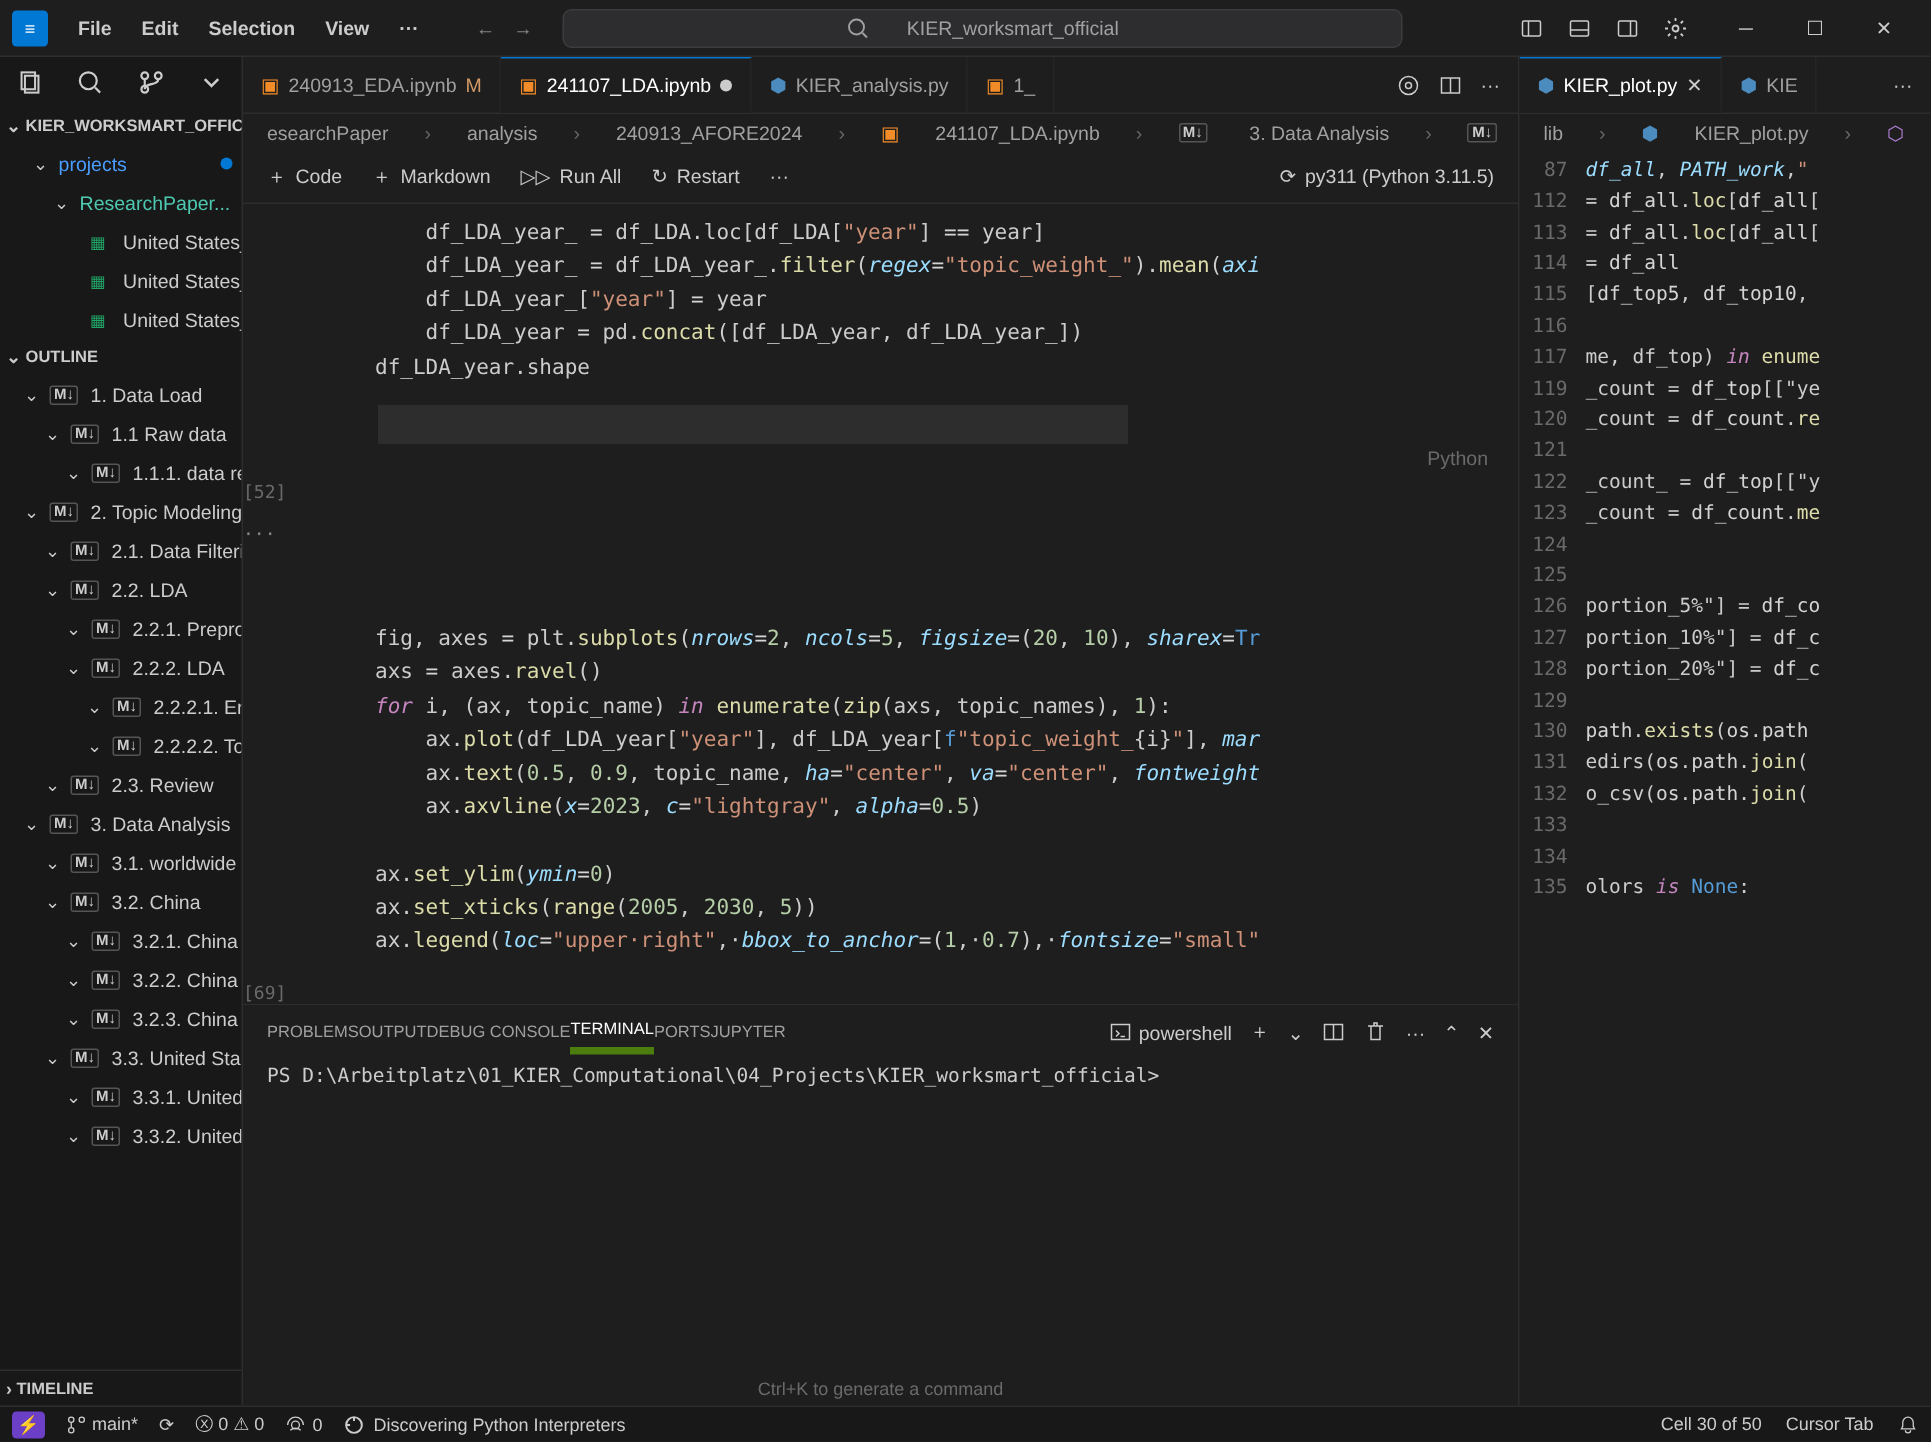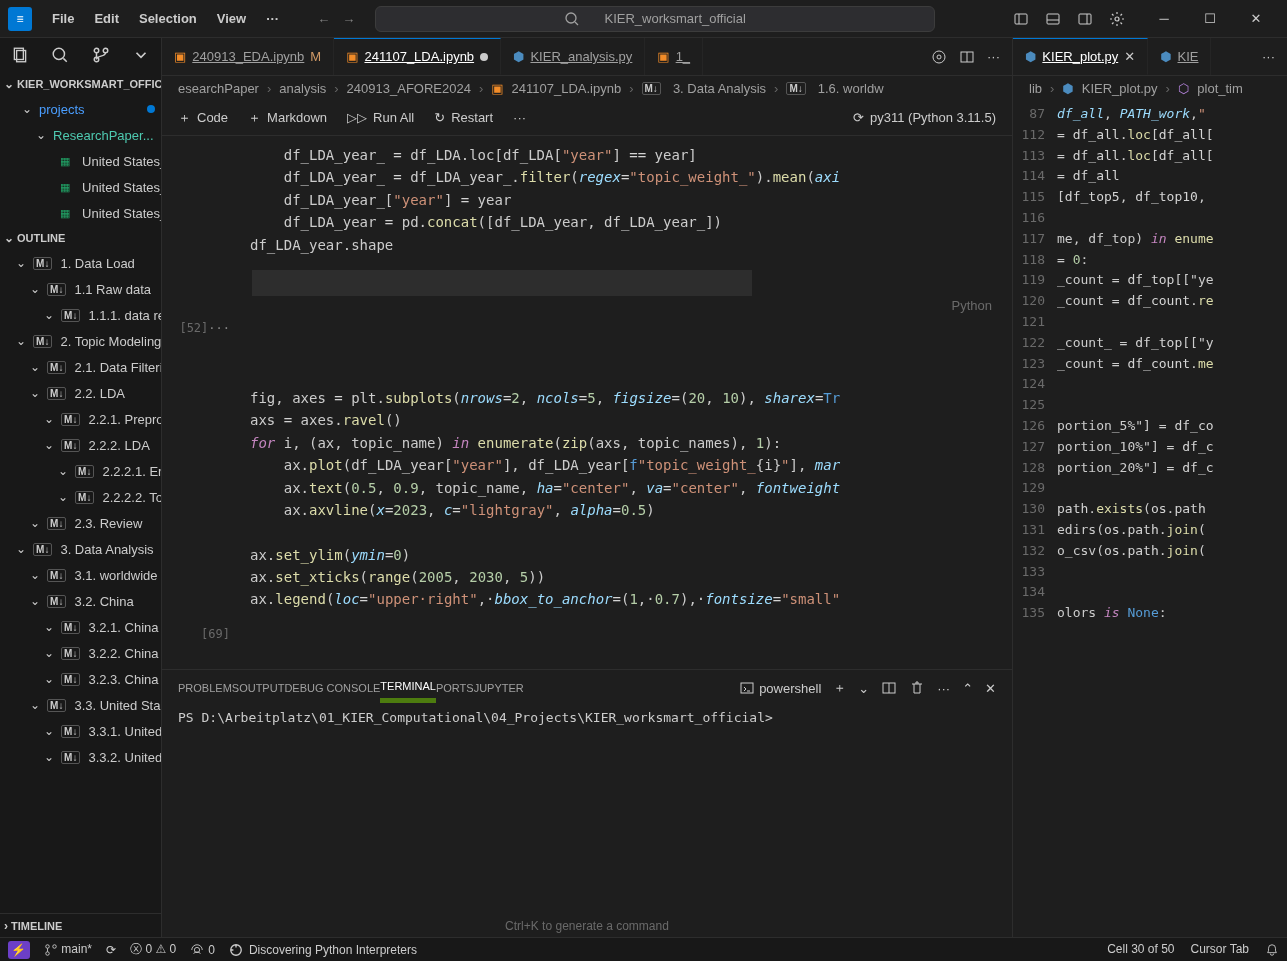--- a/index.html
+++ b/index.html
@@ -85,38 +85,38 @@
 .excel-icon { color:#21a366; font-size:11px;}
 .md-icon { font-size:10px; font-weight:bold; color:#cccccc; border:1px solid #555; padding:0 2px; border-radius:2px; margin-right:4px;}
 .chev { font-size:12px; color:#cccccc; margin-right:3px;}
 .outline-flex { flex:1; overflow:hidden;}
 
 .editor-area { flex:1; display:flex; flex-direction:column; overflow:hidden;}
 
 .tab-bar { height: 38px; background: #1e1e1e; display:flex; border-bottom:1px solid #2d2d2d; align-items:stretch;}
 .tab { display:flex; align-items:center; padding:0 12px; gap:6px; border-right:1px solid #252525; cursor:pointer; white-space:nowrap;}
 .tab.active { background:#1e1e1e; border-top:1px solid #0078d4; border-bottom:1px solid #1e1e1e;}
-.tab .fname { color:#ffffff;text-decoration:underline;}
+.tab .fname { color:#ffffff;}
 .tab .fname.inactive { color:#a0a0a0;}
 .tab .mod-dot { width:8px;height:8px;border-radius:50%;background:#cccccc;}
 .tab .letter-mod { color:#d19a66;}
 .notebook-icon { color:#f28c28;}
 .py-icon { color:#4b8bbe;}
 .tab-actions { margin-left:auto; display:flex;align-items:center;gap:12px;padding-right:12px;color:#cccccc;}
 
-.breadcrumb { height:24px; display:flex; align-items:center; padding:0 16px; gap:8px; color:#a0a0a0; font-size:13px; overflow:hidden;white-space:nowrap;}
+.breadcrumb { height:24px; display:flex; align-items:center; padding:0 16px; gap:24px; color:#a0a0a0; font-size:13px; overflow:hidden;white-space:nowrap;}
 .breadcrumb .sep { color:#666;}
 
 .notebook-toolbar { height:36px; display:flex;align-items:center; padding:0 16px; gap:20px; border-bottom:1px solid #2d2d2d;}
 .nb-btn { display:flex;align-items:center;gap:6px;color:#cccccc;cursor:pointer;}
 .kernel-info { margin-left:auto; display:flex;align-items:center;gap:6px;color:#cccccc;}
 
 .notebook-body { flex:1; overflow:auto; background:#1e1e1e; }
 .code-cell { display:flex; padding: 4px 0 4px 0; position:relative;}
-.cell-gutter { width:80px; display:flex; justify-content:flex-end; padding-right:12px; color:#6a6a6a; font-family:Consolas,monospace; font-size:12px; padding-top:4px;}
+.cell-gutter { width:80px; display:flex; justify-content:flex-end; padding-right:12px; color:#6a6a6a; font-family:Consolas,monospace; font-size:12px; padding-top:4px;flex-direction:column;}
 .cell-content { flex:1; font-family:Consolas,monospace; font-size:14px; line-height:1.6; padding:4px 8px; overflow:hidden; white-space:pre;}
 .cell-lang { color:#6a6a6a; text-align:right; padding-right:20px; font-size:13px;}
 .output-cell .cell-content { color:#cccccc; }
 
 
 .c-var { color:#d4d4d4;}
 .c-op { color:#d4d4d4;}
 .c-func { color:#dcdcaa;}
 .c-str { color:#ce9178;}
 .c-num { color:#b5cea8;}
@@ -513,21 +513,20 @@
         <span>plot_tim</span>
     </div>
     <div id="right-code" style="flex:1;overflow:hidden;padding-top:4px;">
         <div class="line-row"><div class="lineno">87</div><div class="linecode"><span class="c-param">df_all</span>, <span class="c-param">PATH_work</span>,<span class="c-str">"</span></div></div>
         <div class="line-row"><div class="lineno">112</div><div class="linecode">= <span class="c-var">df_all</span>.<span class="c-func">loc</span>[<span class="c-var">df_all</span>[</div></div>
         <div class="line-row"><div class="lineno">113</div><div class="linecode">= <span class="c-var">df_all</span>.<span class="c-func">loc</span>[<span class="c-var">df_all</span>[</div></div>
         <div class="line-row"><div class="lineno">114</div><div class="linecode">= <span class="c-var">df_all</span></div></div>
         <div class="line-row"><div class="lineno">115</div><div class="linecode">[<span class="c-var">df_top5</span>, <span class="c-var">df_top10</span>, </div></div>
         <div class="line-row"><div class="lineno">116</div><div class="linecode"></div></div>
         <div class="line-row"><div class="lineno">117</div><div class="linecode">me, df_top) <span class="c-key">in</span> <span class="c-func">enume</span></div></div>
-        <div class="line-row"><div class="lineno">118</div><div class="linecode">= <span class="c-num">0</span>:</div></div>
         <div class="line-row"><div class="lineno">119</div><div class="linecode">_count = <span class="c-var">df_top</span>[["ye</div></div>
         <div class="line-row"><div class="lineno">120</div><div class="linecode">_count = <span class="c-var">df_count</span>.<span class="c-func">re</span></div></div>
         <div class="line-row"><div class="lineno">121</div><div class="linecode"></div></div>
         <div class="line-row"><div class="lineno">122</div><div class="linecode">_count_ = <span class="c-var">df_top</span>[["y</div></div>
         <div class="line-row"><div class="lineno">123</div><div class="linecode">_count = <span class="c-var">df_count</span>.<span class="c-func">me</span></div></div>
         <div class="line-row"><div class="lineno">124</div><div class="linecode"></div></div>
         <div class="line-row"><div class="lineno">125</div><div class="linecode"></div></div>
         <div class="line-row"><div class="lineno">126</div><div class="linecode">portion_5%"] = <span class="c-var">df_co</span></div></div>
         <div class="line-row"><div class="lineno">127</div><div class="linecode">portion_10%"] = <span class="c-var">df_c</span></div></div>
         <div class="line-row"><div class="lineno">128</div><div class="linecode">portion_20%"] = <span class="c-var">df_c</span></div></div>

